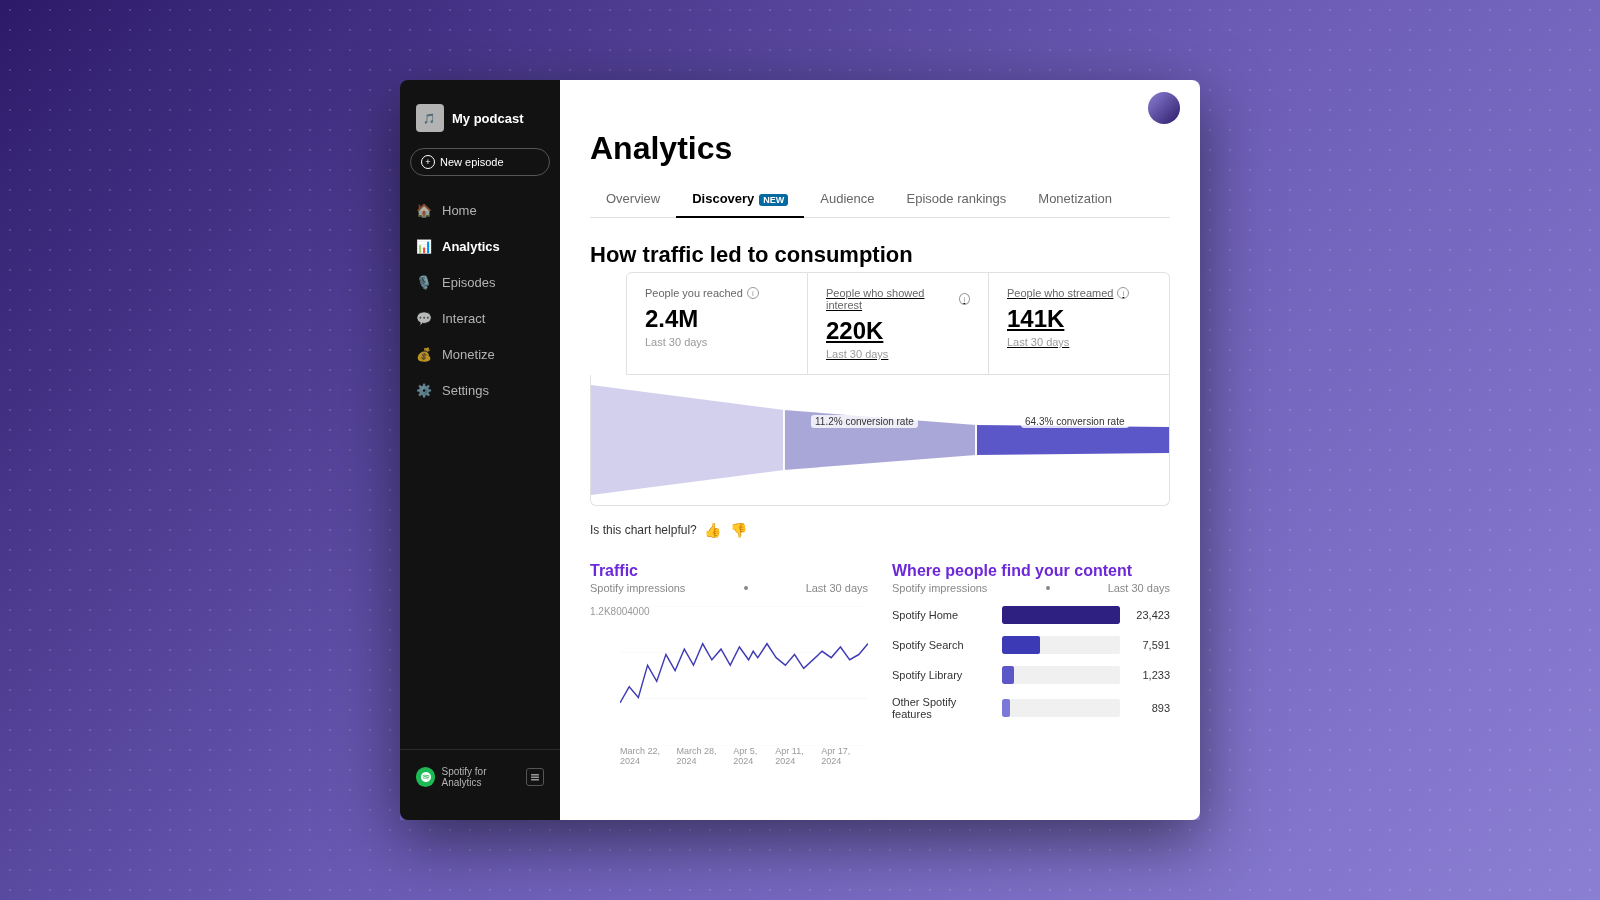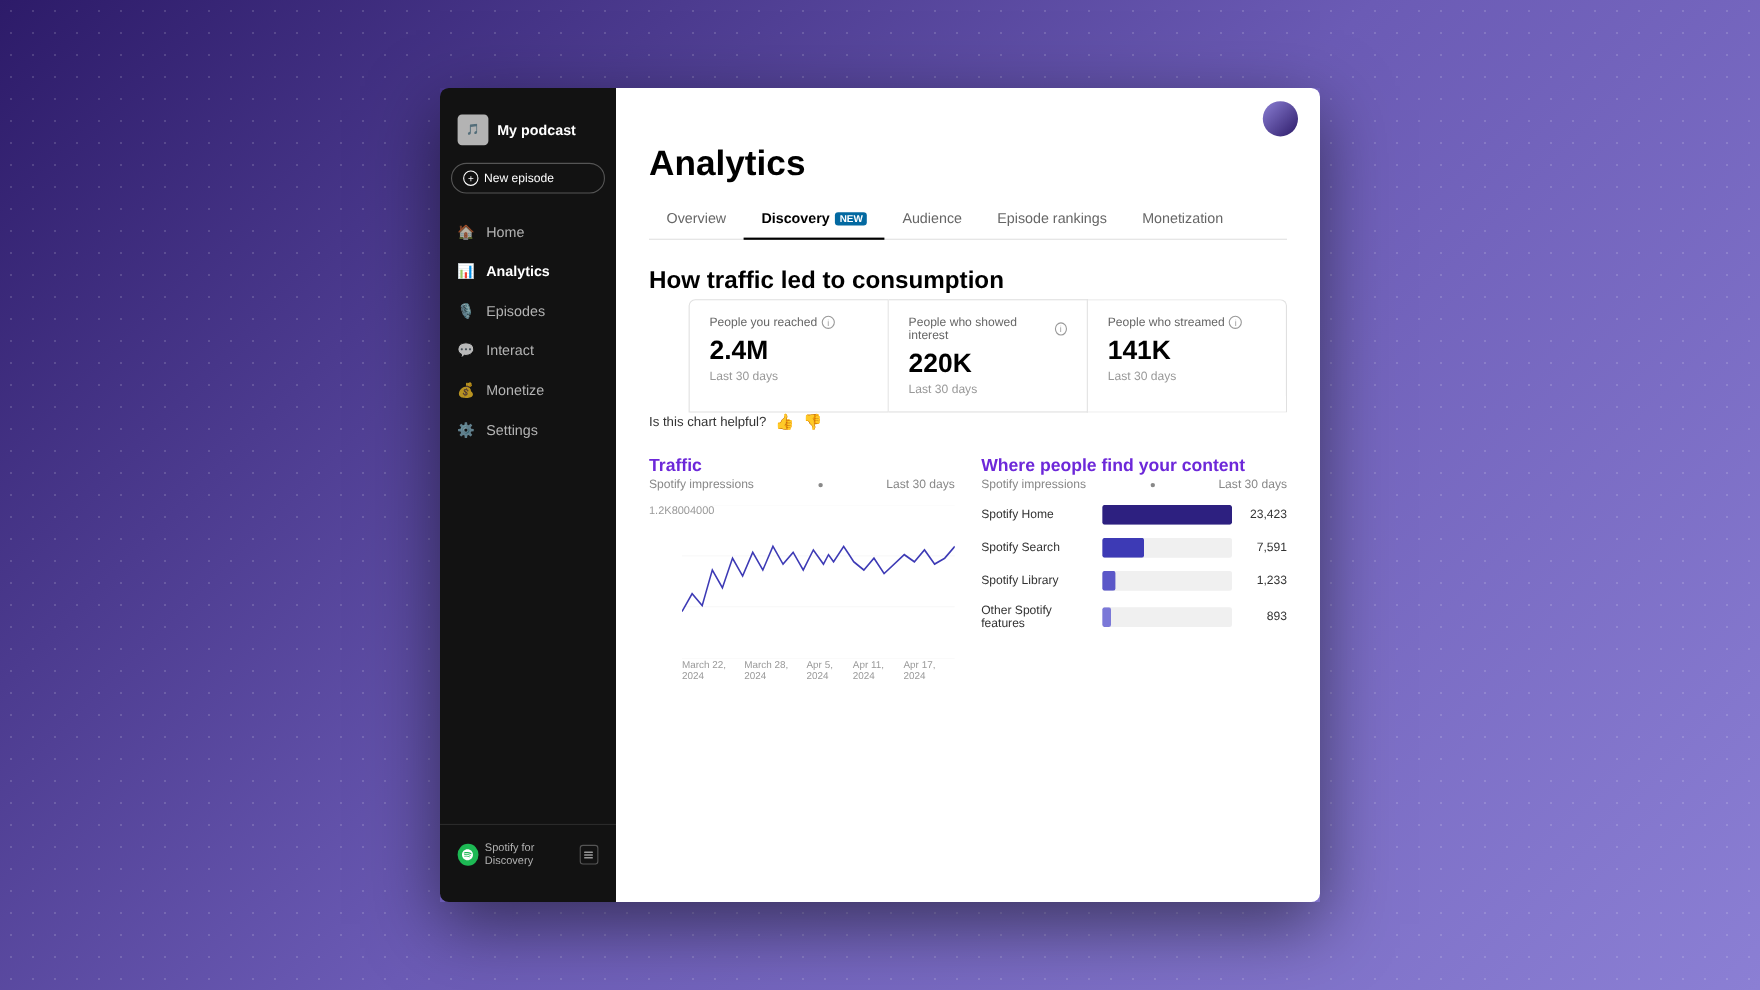--- a/index.html
+++ b/index.html
@@ -188,21 +188,21 @@
       margin-bottom: 24px;
     }
     .tab-item {
       padding: 8px 16px 10px;
       font-size: 13px;
       color: #666;
       cursor: pointer;
       border-bottom: 2px solid transparent;
       margin-bottom: -1px;
       display: flex;
-      align-items: center;
+      align-items: flex-end;
       gap: 5px;
     }
     .tab-item.active {
       color: #000;
       font-weight: 600;
       border-bottom-color: #000;
     }
     .new-badge {
       background: #0369a1;
       color: #fff;
@@ -245,20 +245,21 @@
     }
     .metric-card:first-child {
       border-radius: 6px 0 0 0;
       margin-left: 36px;
     }
     .metric-card:last-child {
       border-radius: 0 6px 0 0;
     }
     .metric-card + .metric-card {
       border-left: none;
+      text-decoration: underline;
     }
     .metric-label {
       font-size: 11px;
       color: #666;
       margin-bottom: 6px;
       display: flex;
       align-items: center;
       gap: 4px;
     }
     .info-icon {
@@ -458,21 +459,21 @@
     <span>Settings</span>
   </div>
       </nav>
     <div class="sidebar-footer">
       <div class="spotify-logo">
         <div class="spotify-circle">
           <svg width="12" height="12" viewBox="0 0 24 24" fill="white">
             <path d="M12 2C6.477 2 2 6.477 2 12s4.477 10 10 10 10-4.477 10-10S17.523 2 12 2zm4.586 14.424a.622.622 0 01-.857.207c-2.348-1.435-5.304-1.76-8.785-.964a.622.622 0 11-.277-1.215c3.809-.87 7.077-.496 9.712 1.115a.623.623 0 01.207.857zm1.223-2.722a.779.779 0 01-1.072.257c-2.687-1.652-6.785-2.131-9.965-1.166a.779.779 0 01-.973-.517.779.779 0 01.517-.973c3.632-1.102 8.147-.568 11.236 1.327a.779.779 0 01.257 1.072zm.105-2.835C14.692 8.95 9.375 8.775 6.297 9.71a.935.935 0 11-.543-1.79c3.532-1.072 9.404-.865 13.115 1.338a.935.935 0 01-.955 1.609z"></path>
           </svg>
         </div>
-        <span style="font-size:10px;color:#b3b3b3;">Spotify for Discovery</span>
+        <span style="font-size:10px;color:#b3b3b3;">Spotify for Analytics</span>
       </div>
       <div class="collapse-icon" style="border-color:#555; display:flex; align-items:center; justify-content:center;">
         <svg width="10" height="10" viewBox="0 0 10 10" fill="#999">
           <rect x="1" y="2" width="8" height="1.5" rx="0.5"></rect>
           <rect x="1" y="4.5" width="8" height="1.5" rx="0.5"></rect>
           <rect x="1" y="7" width="8" height="1.5" rx="0.5"></rect>
         </svg>
       </div>
     </div>
   </div>
@@ -528,20 +529,38 @@
             <div class="metric-card">
     <div class="metric-label">
       <span>People who streamed</span>
       <span class="info-icon">i</span>
     </div>
     <div class="metric-value">141K</div>
     <div class="metric-period">Last 30 days</div>
   </div>
           </div>
 
+        <div class="funnel-container">
+          <div class="funnel-svg-area">
+            <svg width="100%" height="130" viewBox="0 0 620 130" preserveAspectRatio="none">
+
+              <polygon points="0,10 207,35 207,95 0,120" fill="#c8c4e8" opacity="0.8"></polygon>
+
+              <polygon points="207,35 413,50 413,80 207,95" fill="#a09dd4" opacity="0.9"></polygon>
+
+              <polygon points="413,50 620,52 620,78 413,80" fill="#5b57c8"></polygon>
+
+              <line x1="207" y1="0" x2="207" y2="130" stroke="#fff" stroke-width="2"></line>
+              <line x1="413" y1="0" x2="413" y2="130" stroke="#fff" stroke-width="2"></line>
+            </svg>
+            
+            <div style="position:absolute; top:40px; left:220px; font-size:10px; color:#333; font-weight:500; background:rgba(255,255,255,0.8); padding:1px 4px; border-radius:3px;">11.2% conversion rate</div>
+            <div style="position:absolute; top:40px; left:430px; font-size:10px; color:#333; font-weight:500; background:rgba(255,255,255,0.8); padding:1px 4px; border-radius:3px;">64.3% conversion rate</div>
+          </div>
+        </div>
 
         <div class="chart-helpful">
           <span>Is this chart helpful?</span>
           <button class="thumb-btn">👍</button>
           <button class="thumb-btn">👎</button>
         </div>
       </div>
 
       <div class="bottom-section">
 

